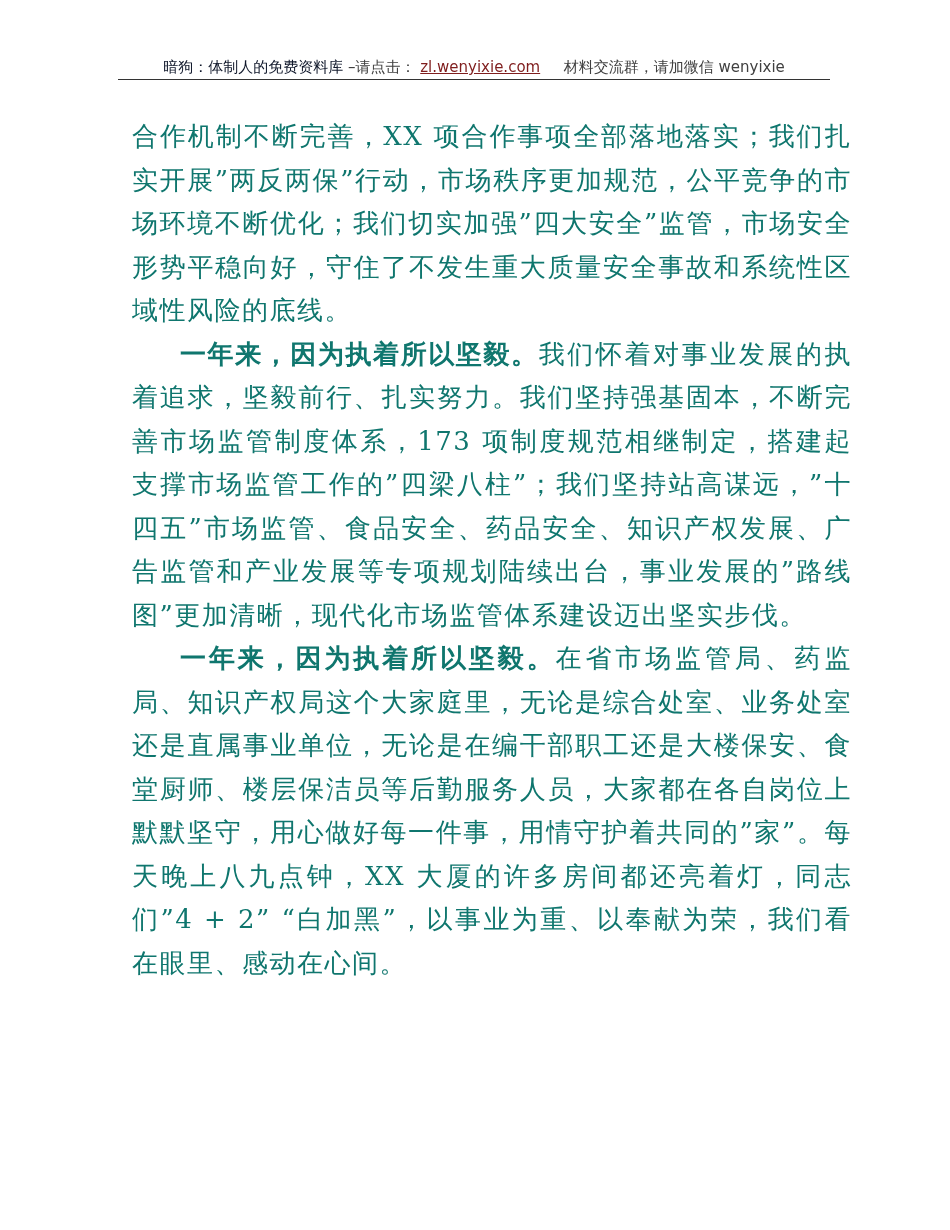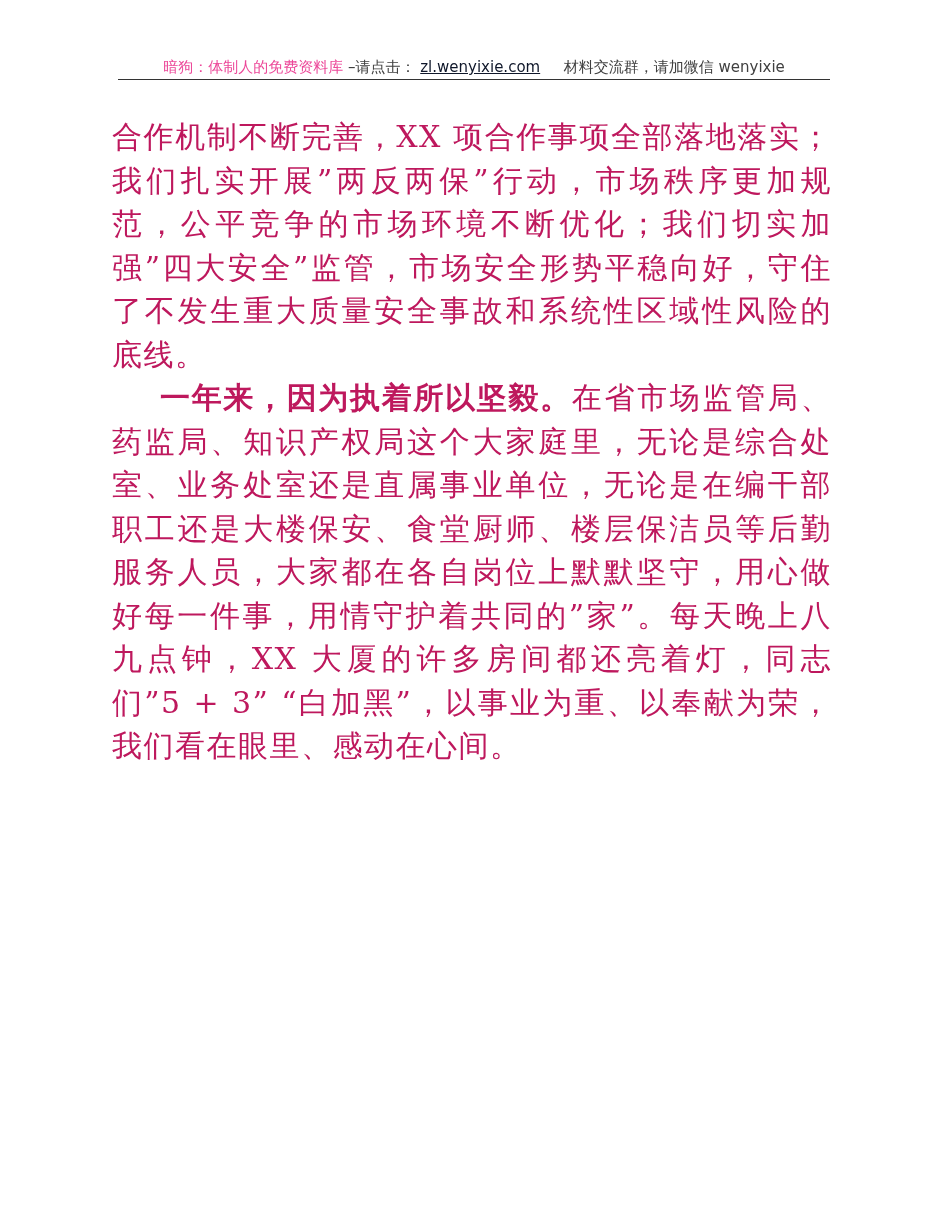--- a/index.html
+++ b/index.html
@@ -3,29 +3,29 @@
 <meta charset="utf-8">
 <style>
   html, body { margin: 0; padding: 0; background: #ffffff; }
   body { width: 950px; height: 1230px; position: relative; overflow: hidden; }
   .page { position: absolute; left: 0; top: 0; width: 950px; height: 1230px; background: #fff; }
   .header {
     position: absolute; left: 118px; top: 57px; width: 712px;
     text-align: center; font-family: "DejaVu Sans", "Liberation Sans", sans-serif;
     font-size: 15px; line-height: 20px; white-space: nowrap; color: #222;
   }
-  .header .red { color: #ec4899; }
+  .header .red { color: #0f172a; }
   .header .dark { color: #404040; }
-  .header .link { color: #0f172a; text-decoration: underline; }
+  .header .link { color: #7f1d1d; text-decoration: underline; }
   .header .gap { display: inline-block; width: 14px; }
   .rule { position: absolute; left: 118px; top: 79px; width: 712px; height: 1px; background: #333; }
   .body {
-    position: absolute; left: 112px; top: 115px; width: 720px;
+    position: absolute; left: 132px; top: 115px; width: 720px;
     font-family: "DejaVu Serif", "Liberation Serif", serif;
-    font-size: 30px; line-height: 43.5px; color: #be185d;
+    font-size: 26px; line-height: 43.5px; color: #0f766e;
     text-align: justify; letter-spacing: 1.5px;
   }
   .body p { margin: 0; }
   .body p.indent { text-indent: 48px; }
   .body b { font-weight: bold; font-family: "DejaVu Sans", "Liberation Sans", sans-serif; letter-spacing: 0.5px; }
 </style>
 </head>
 <body>
 
 <div class="page">
@@ -36,16 +36,19 @@
     <span class="gap"></span>
     <span class="dark">材料交流群，请加微信 wenyixie</span>
   </div>
   <div class="rule"></div>
 
   <div class="body">
     <p>
       <span>合作机制不断完善，XX 项合作事项全部落地落实；我们扎实开展”两反两保”行动，市场秩序更加规范，公平竞争的市场环境不断优化；我们切实加强”四大安全”监管，市场安全形势平稳向好，守住了不发生重大质量安全事故和系统性区域性风险的底线。</span>
     </p>
     <p class="indent">
-      <b>一年来，因为执着所以坚毅。</b><span>在省市场监管局、药监局、知识产权局这个大家庭里，无论是综合处室、业务处室还是直属事业单位，无论是在编干部职工还是大楼保安、食堂厨师、楼层保洁员等后勤服务人员，大家都在各自岗位上默默坚守，用心做好每一件事，用情守护着共同的”家”。每天晚上八九点钟，XX 大厦的许多房间都还亮着灯，同志们”5 + 3” “白加黑”，以事业为重、以奉献为荣，我们看在眼里、感动在心间。</span>
+      <b>一年来，因为执着所以坚毅。</b><span>我们怀着对事业发展的执着追求，坚毅前行、扎实努力。我们坚持强基固本，不断完善市场监管制度体系，173 项制度规范相继制定，搭建起支撑市场监管工作的”四梁八柱”；我们坚持站高谋远，”十四五”市场监管、食品安全、药品安全、知识产权发展、广告监管和产业发展等专项规划陆续出台，事业发展的”路线图”更加清晰，现代化市场监管体系建设迈出坚实步伐。</span>
+    </p>
+    <p class="indent">
+      <b>一年来，因为执着所以坚毅。</b><span>在省市场监管局、药监局、知识产权局这个大家庭里，无论是综合处室、业务处室还是直属事业单位，无论是在编干部职工还是大楼保安、食堂厨师、楼层保洁员等后勤服务人员，大家都在各自岗位上默默坚守，用心做好每一件事，用情守护着共同的”家”。每天晚上八九点钟，XX 大厦的许多房间都还亮着灯，同志们”4 + 2” “白加黑”，以事业为重、以奉献为荣，我们看在眼里、感动在心间。</span>
     </p>
   </div>
 </div>
 
 </body></html>

